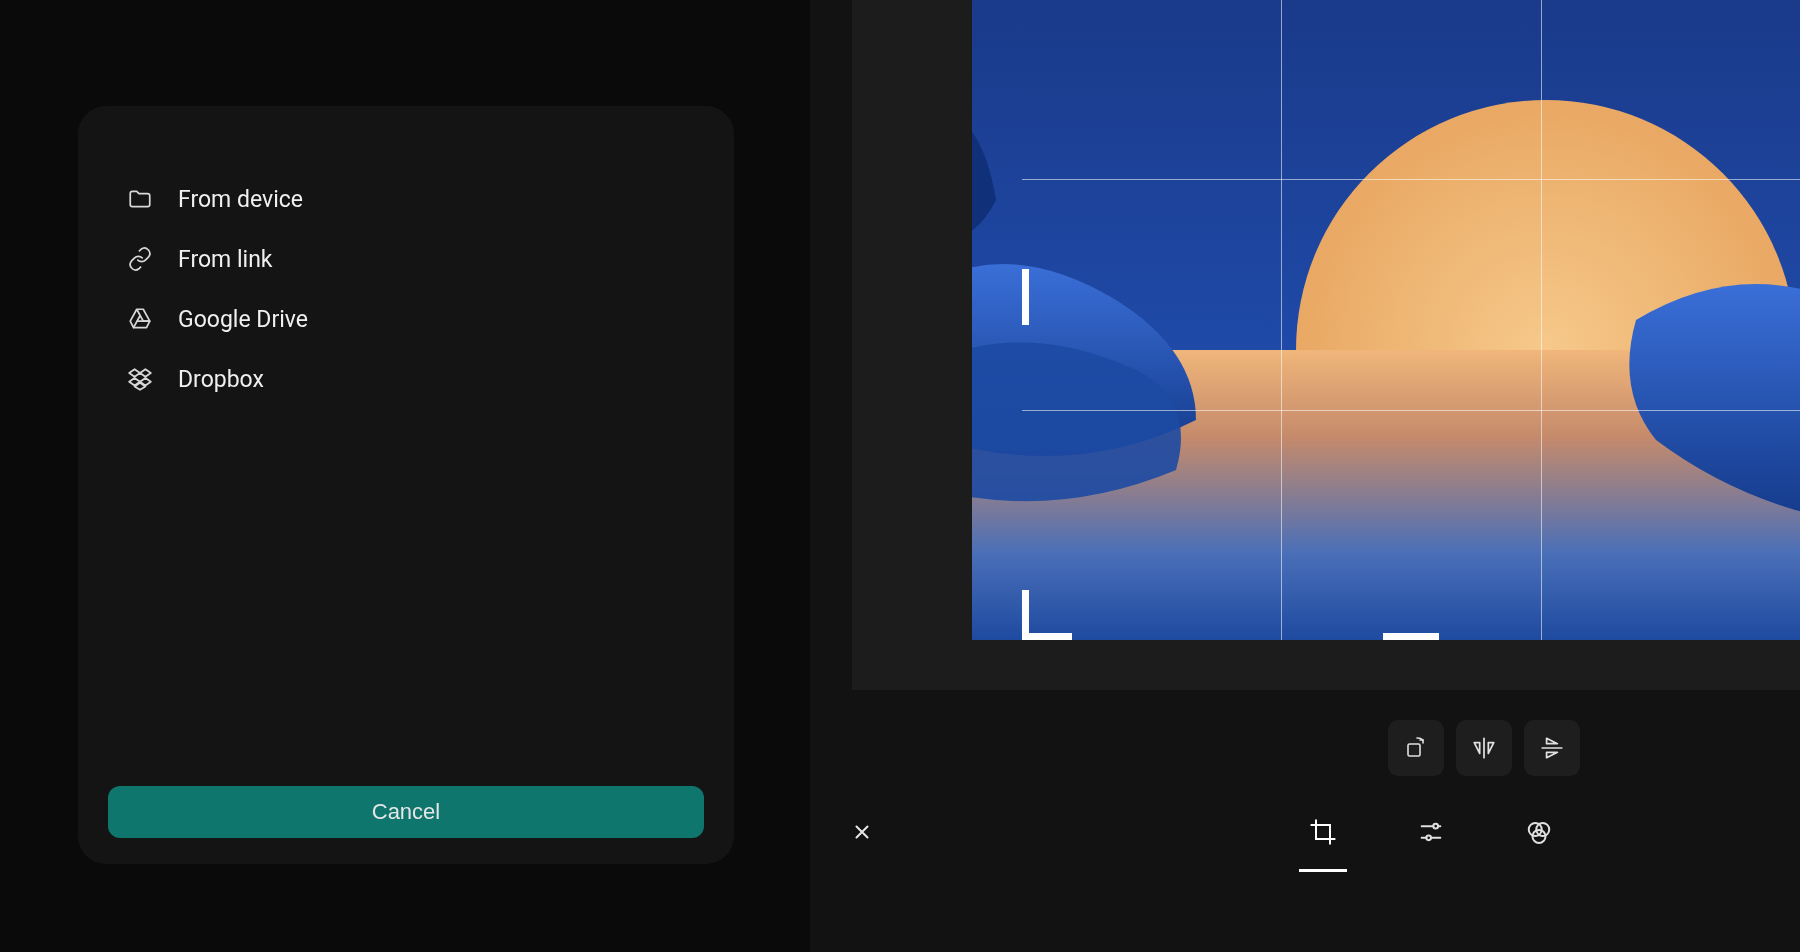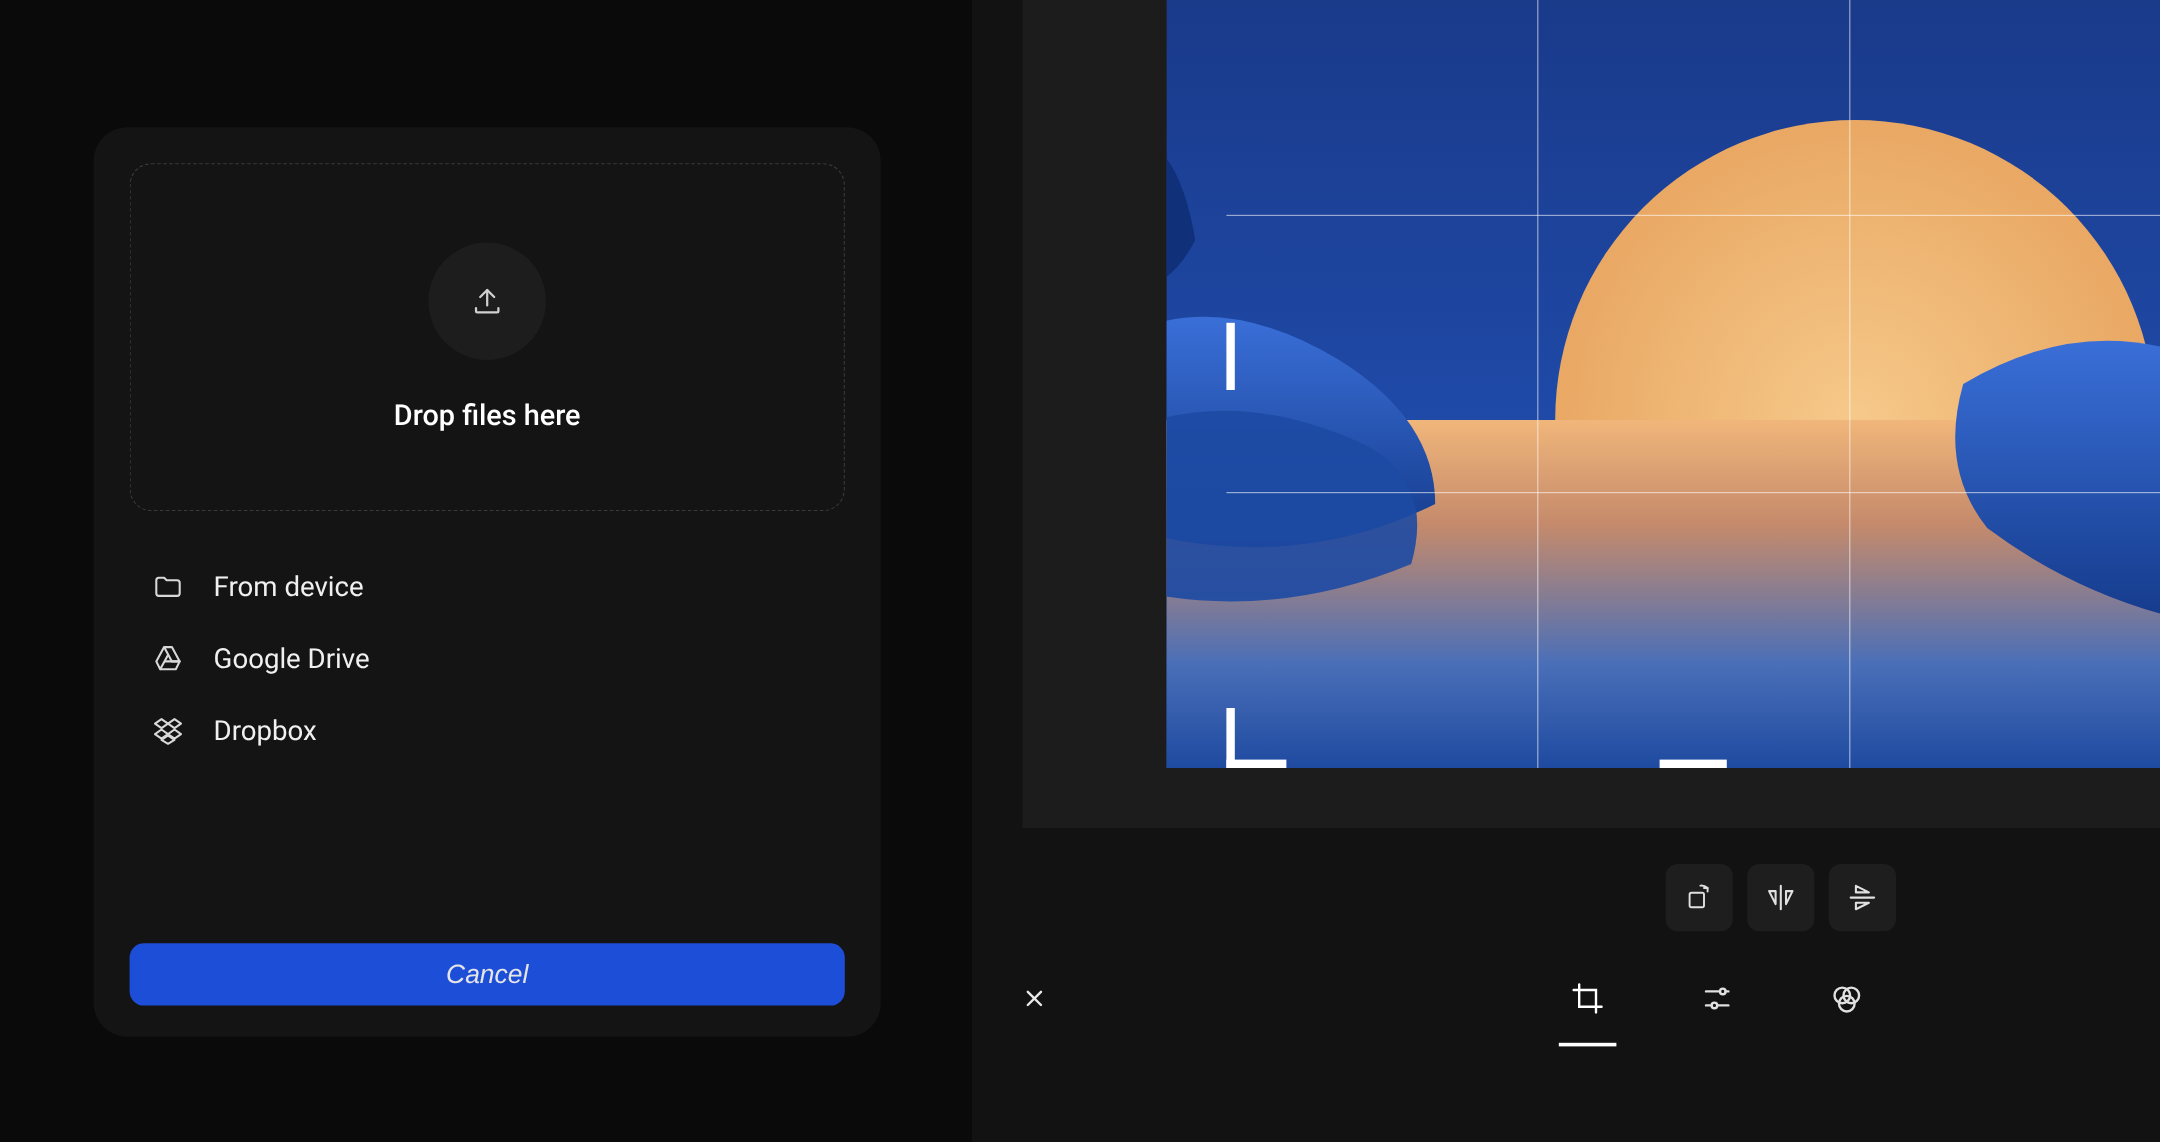--- a/index.html
+++ b/index.html
@@ -71,29 +71,28 @@
     display: flex;
     justify-content: center;
   }
   .source-label {
     font-size: 23px;
     color: #f0f0f0;
     font-weight: 400;
   }
   .cancel-btn {
     height: 52px;
-    background: #1d4ed8;
+    background: #0f766e;
     border: none;
     border-radius: 12px;
     color: #e5e5e5;
     font-size: 22px;
     font-weight: 400;
     cursor: pointer;
     margin-top: 10px;
-    font-style: italic;
   }
 
   
   .editor-panel {
     position: absolute;
     left: 810px;
     top: 0;
     right: 0;
     height: 952px;
     background: #121212;
@@ -192,44 +191,41 @@
     height:3px;
     background:#fff;
   }
 
   svg { display:block; }
 </style>
 </head>
 <body>
 
 <div class="upload-card">
-  <div class="dropzone">
-    <div class="upload-circle">
-      <span>
-        <svg width="28" height="28" viewBox="0 0 24 24" fill="none" stroke="#d0d0d0" stroke-width="1.6" stroke-linecap="round" stroke-linejoin="round">
-          <path d="M12 15V4"></path>
-            <path d="M7 9l5-5 5 5"></path>
-            <path d="M4 17v2a1 1 0 0 0 1 1h14a1 1 0 0 0 1-1v-2"></path>
-        </svg>
-      </span>
-    </div>
-    <div class="dropzone-text">Drop files here</div>
-  </div>
 
   <div class="source-list">
 
     <div class="source-item">
       <span class="icon-slot">
         <svg width="26" height="26" viewBox="0 0 24 24" fill="none" stroke="#d8d8d8" stroke-width="1.6" stroke-linecap="round" stroke-linejoin="round">
           <path d="M3 7a2 2 0 0 1 2-2h4l2 2h8a2 2 0 0 1 2 2v8a2 2 0 0 1-2 2H5a2 2 0 0 1-2-2V7z"></path>
         </svg>
       </span>
       <span class="source-label">From device</span>
     </div>
 
+    <div class="source-item">
+      <span class="icon-slot">
+        <svg width="26" height="26" viewBox="0 0 24 24" fill="none" stroke="#d8d8d8" stroke-width="1.6" stroke-linecap="round" stroke-linejoin="round">
+          <path d="M10 13a5 5 0 0 0 7 0l3-3a5 5 0 0 0-7-7l-1.5 1.5"></path>
+          <path d="M14 11a5 5 0 0 0-7 0l-3 3a5 5 0 0 0 7 7l1.5-1.5"></path>
+        </svg>
+      </span>
+      <span class="source-label">From link</span>
+    </div>
 
 
     <div class="source-item">
       <span class="icon-slot">
         <svg width="26" height="26" viewBox="0 0 24 24" fill="none" stroke="#d8d8d8" stroke-width="1.6" stroke-linejoin="round">
           <path d="M9 3h6l6 11h-6L9 3z"></path>
             <path d="M9 3 3 14l3 6 6-11"></path>
             <path d="M6 20h12l3-6H9"></path>
         </svg>
       </span>

